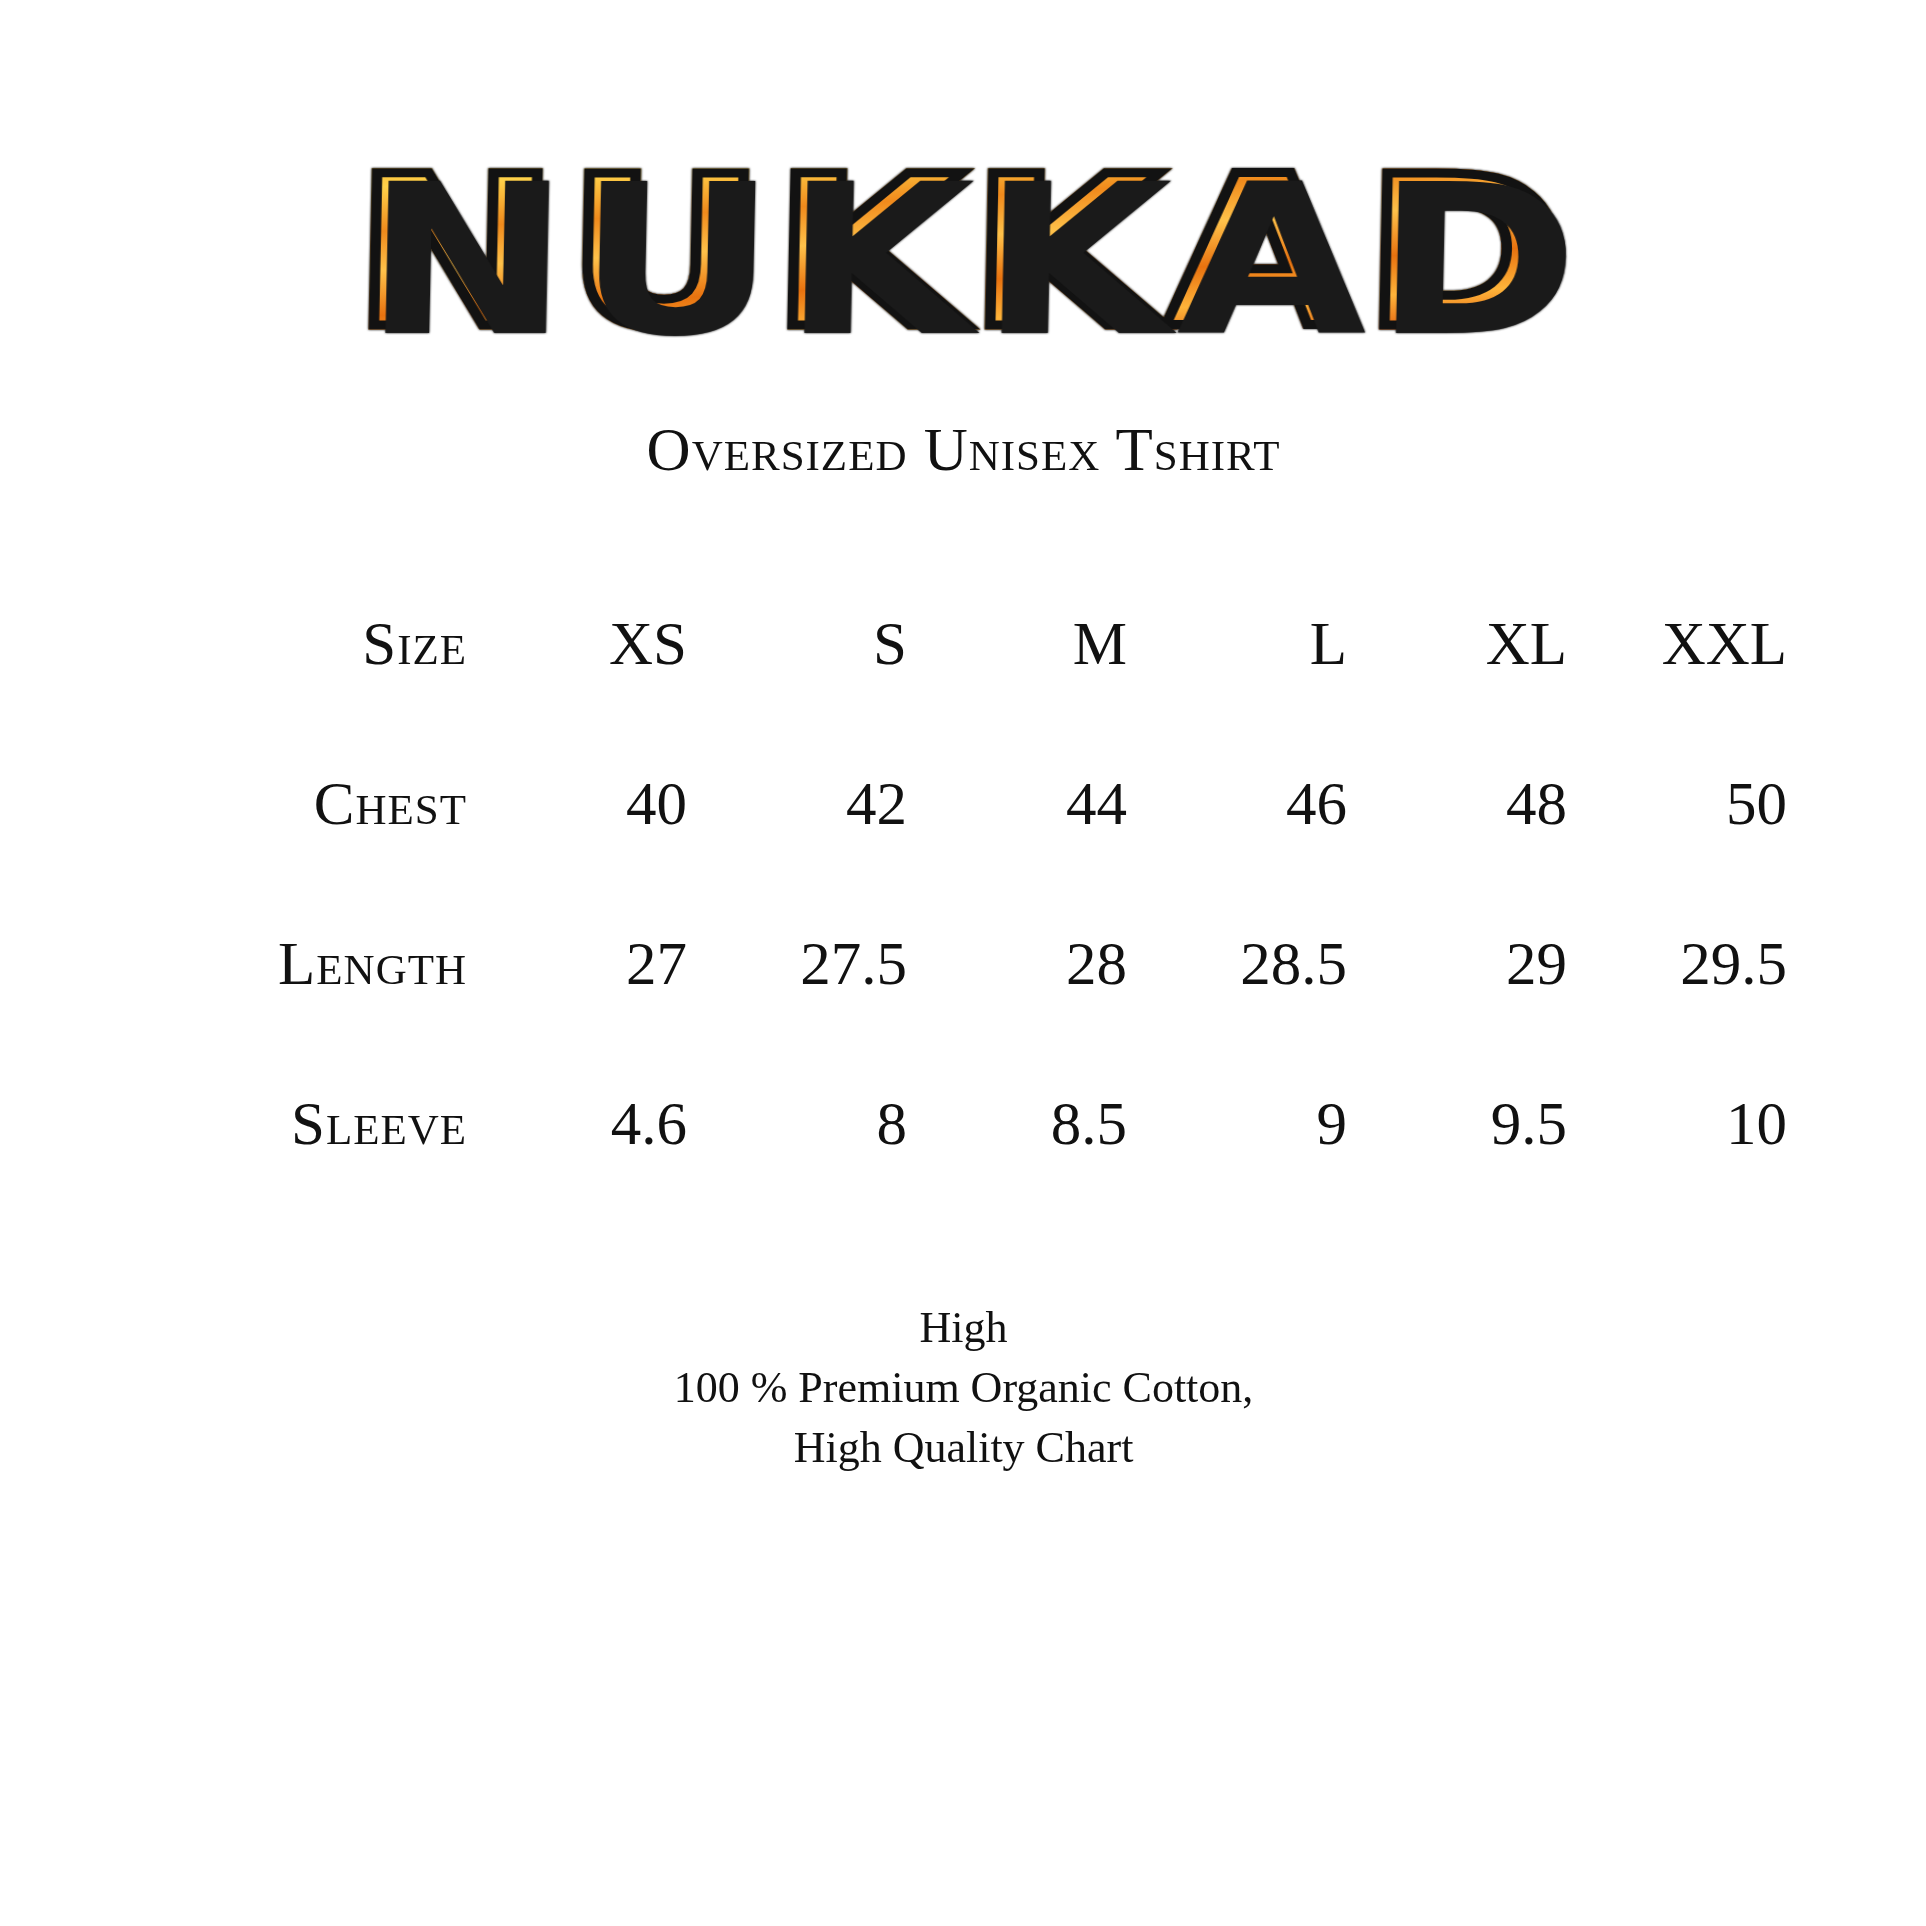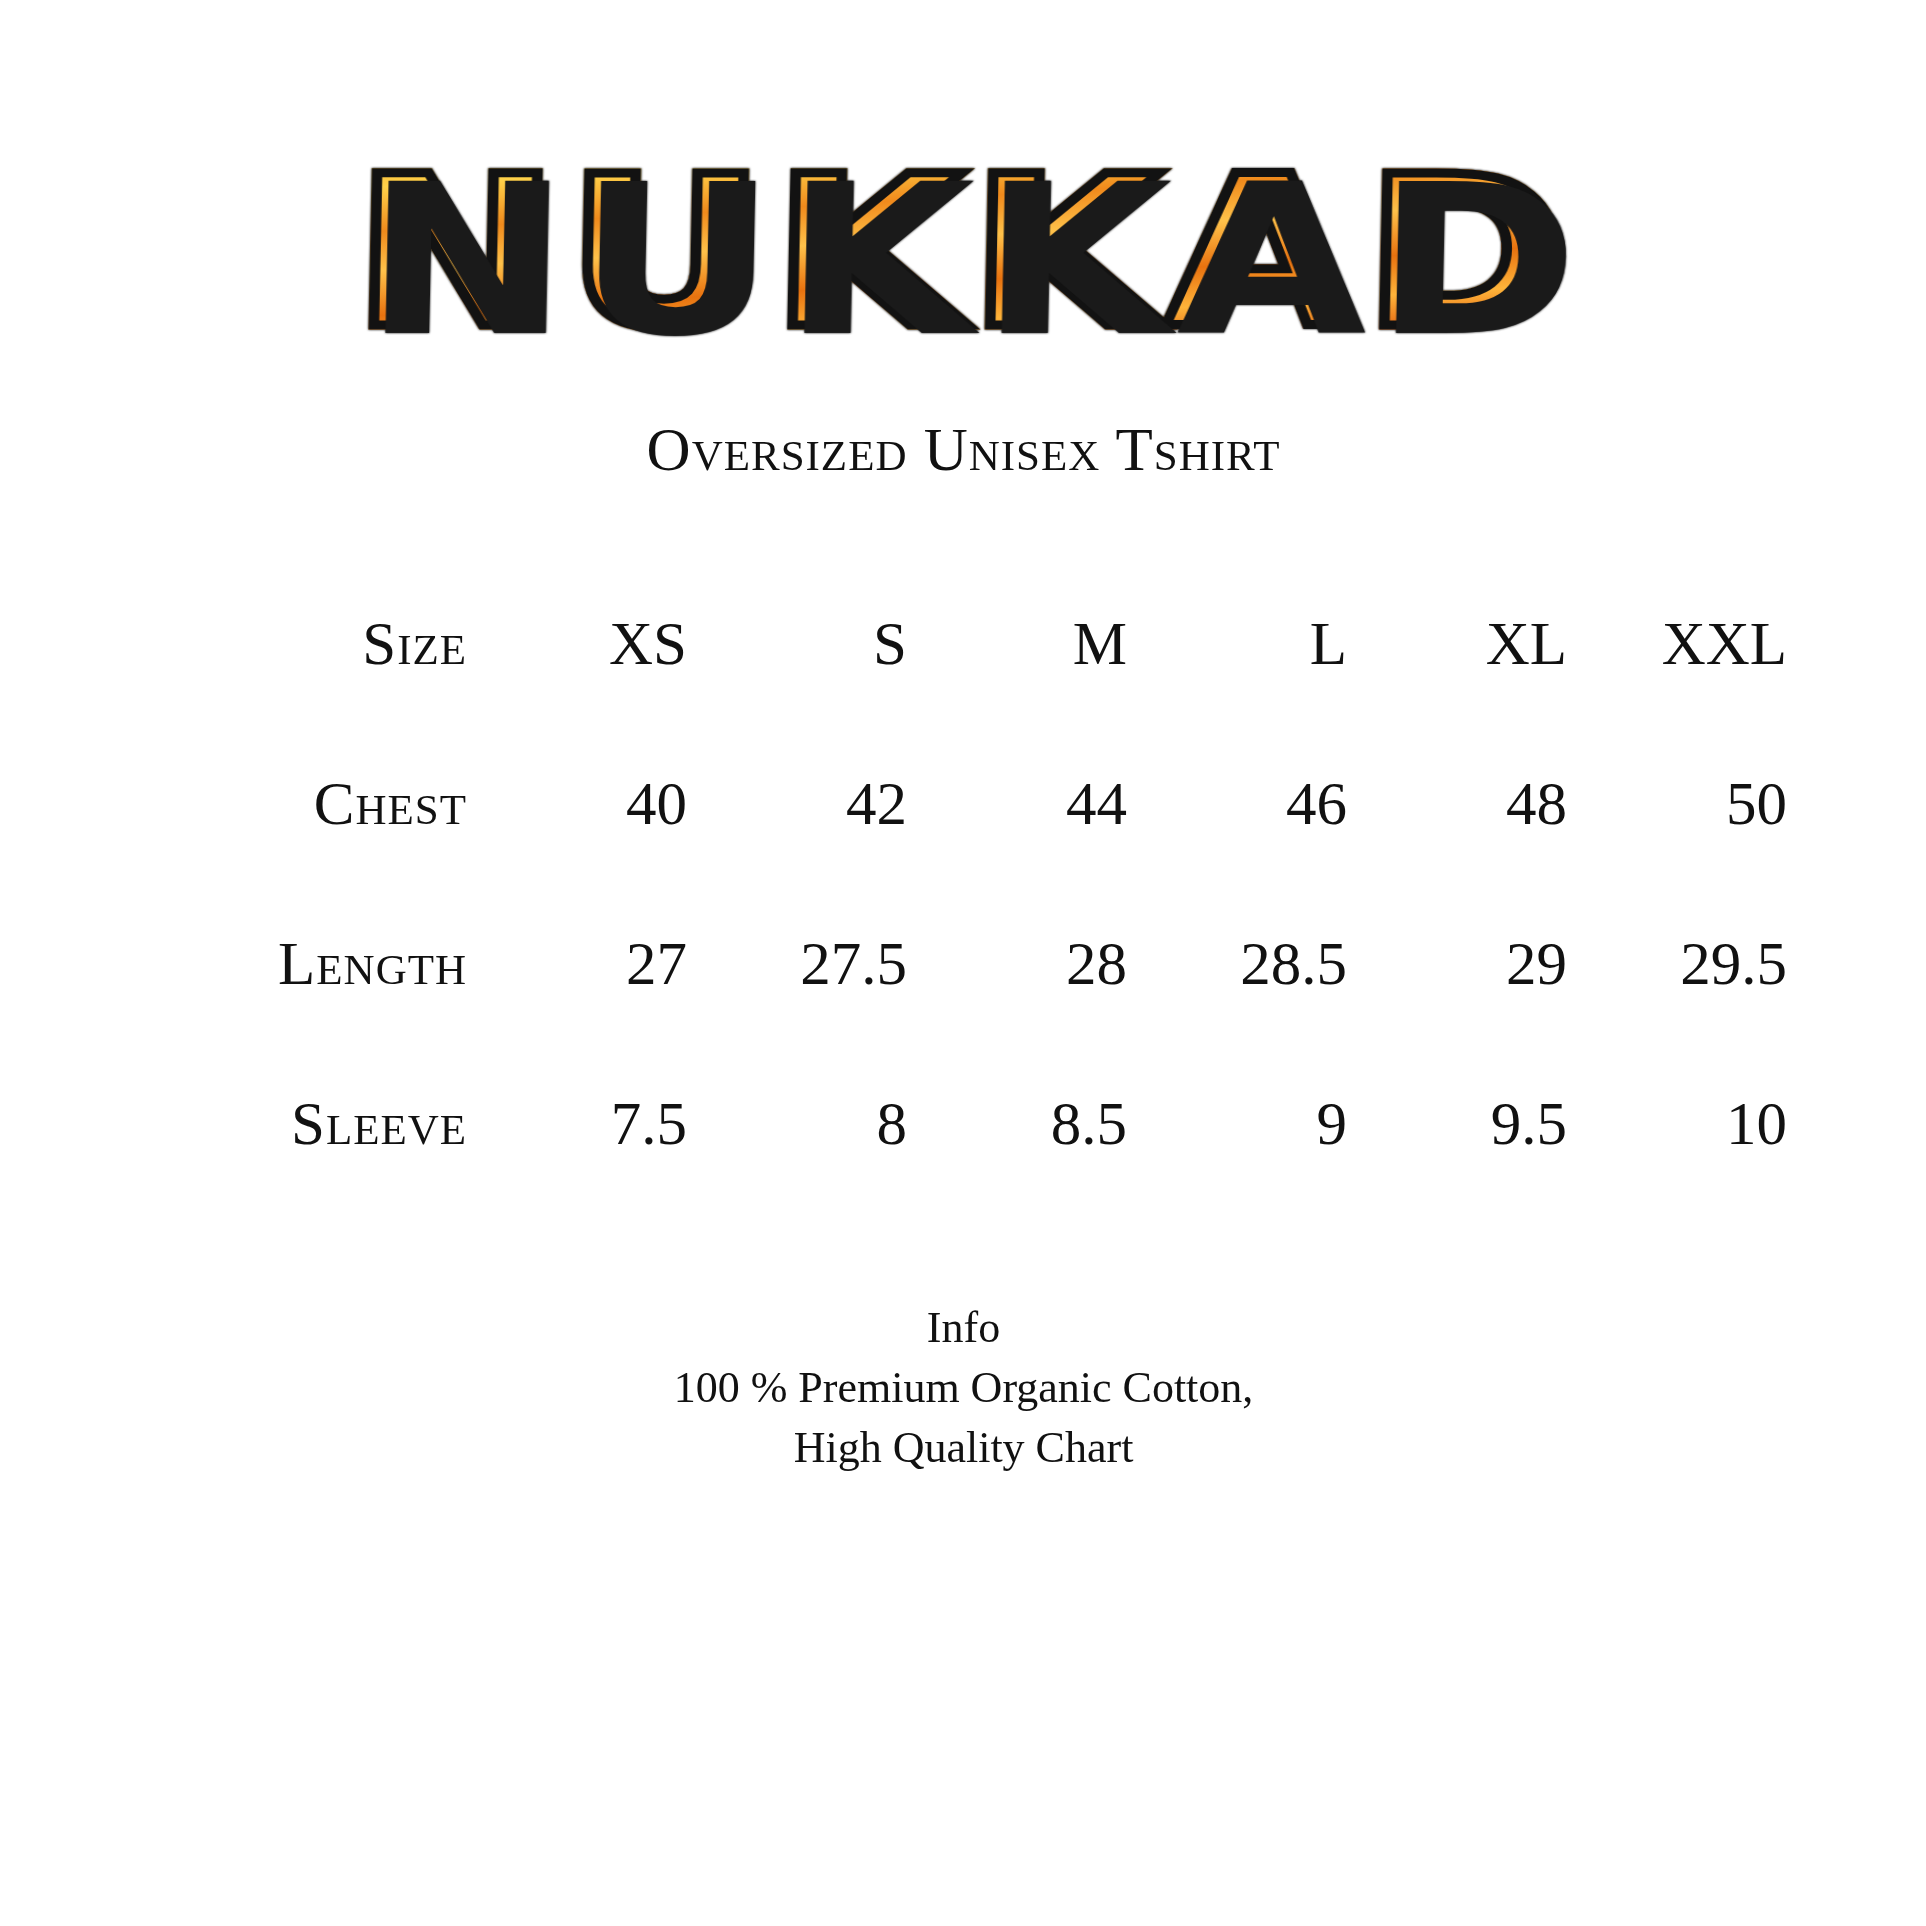--- a/index.html
+++ b/index.html
@@ -170,31 +170,31 @@
         <td class="val-cell">27</td>
         <td class="val-cell">27.5</td>
         <td class="val-cell">28</td>
         <td class="val-cell">28.5</td>
         <td class="val-cell">29</td>
         <td class="val-cell">29.5</td>
       </tr>
 
       <tr class="chart-row">
         <td class="row-label">Sleeve</td>
-        <td class="val-cell">7.5</td>
+        <td class="val-cell">4.6</td>
         <td class="val-cell">8</td>
         <td class="val-cell">8.5</td>
         <td class="val-cell">9</td>
         <td class="val-cell">9.5</td>
         <td class="val-cell">10</td>
       </tr>
     </tbody>
   </table>
 
 
   <div class="info">
-    <div class="info-line">Info</div>
+    <div class="info-line">High</div>
     <div class="info-line">100 % Premium Organic Cotton,</div>
     <div class="info-line">High Quality Chart</div>
   </div>
 
 </div>
 
 
 </body></html>

